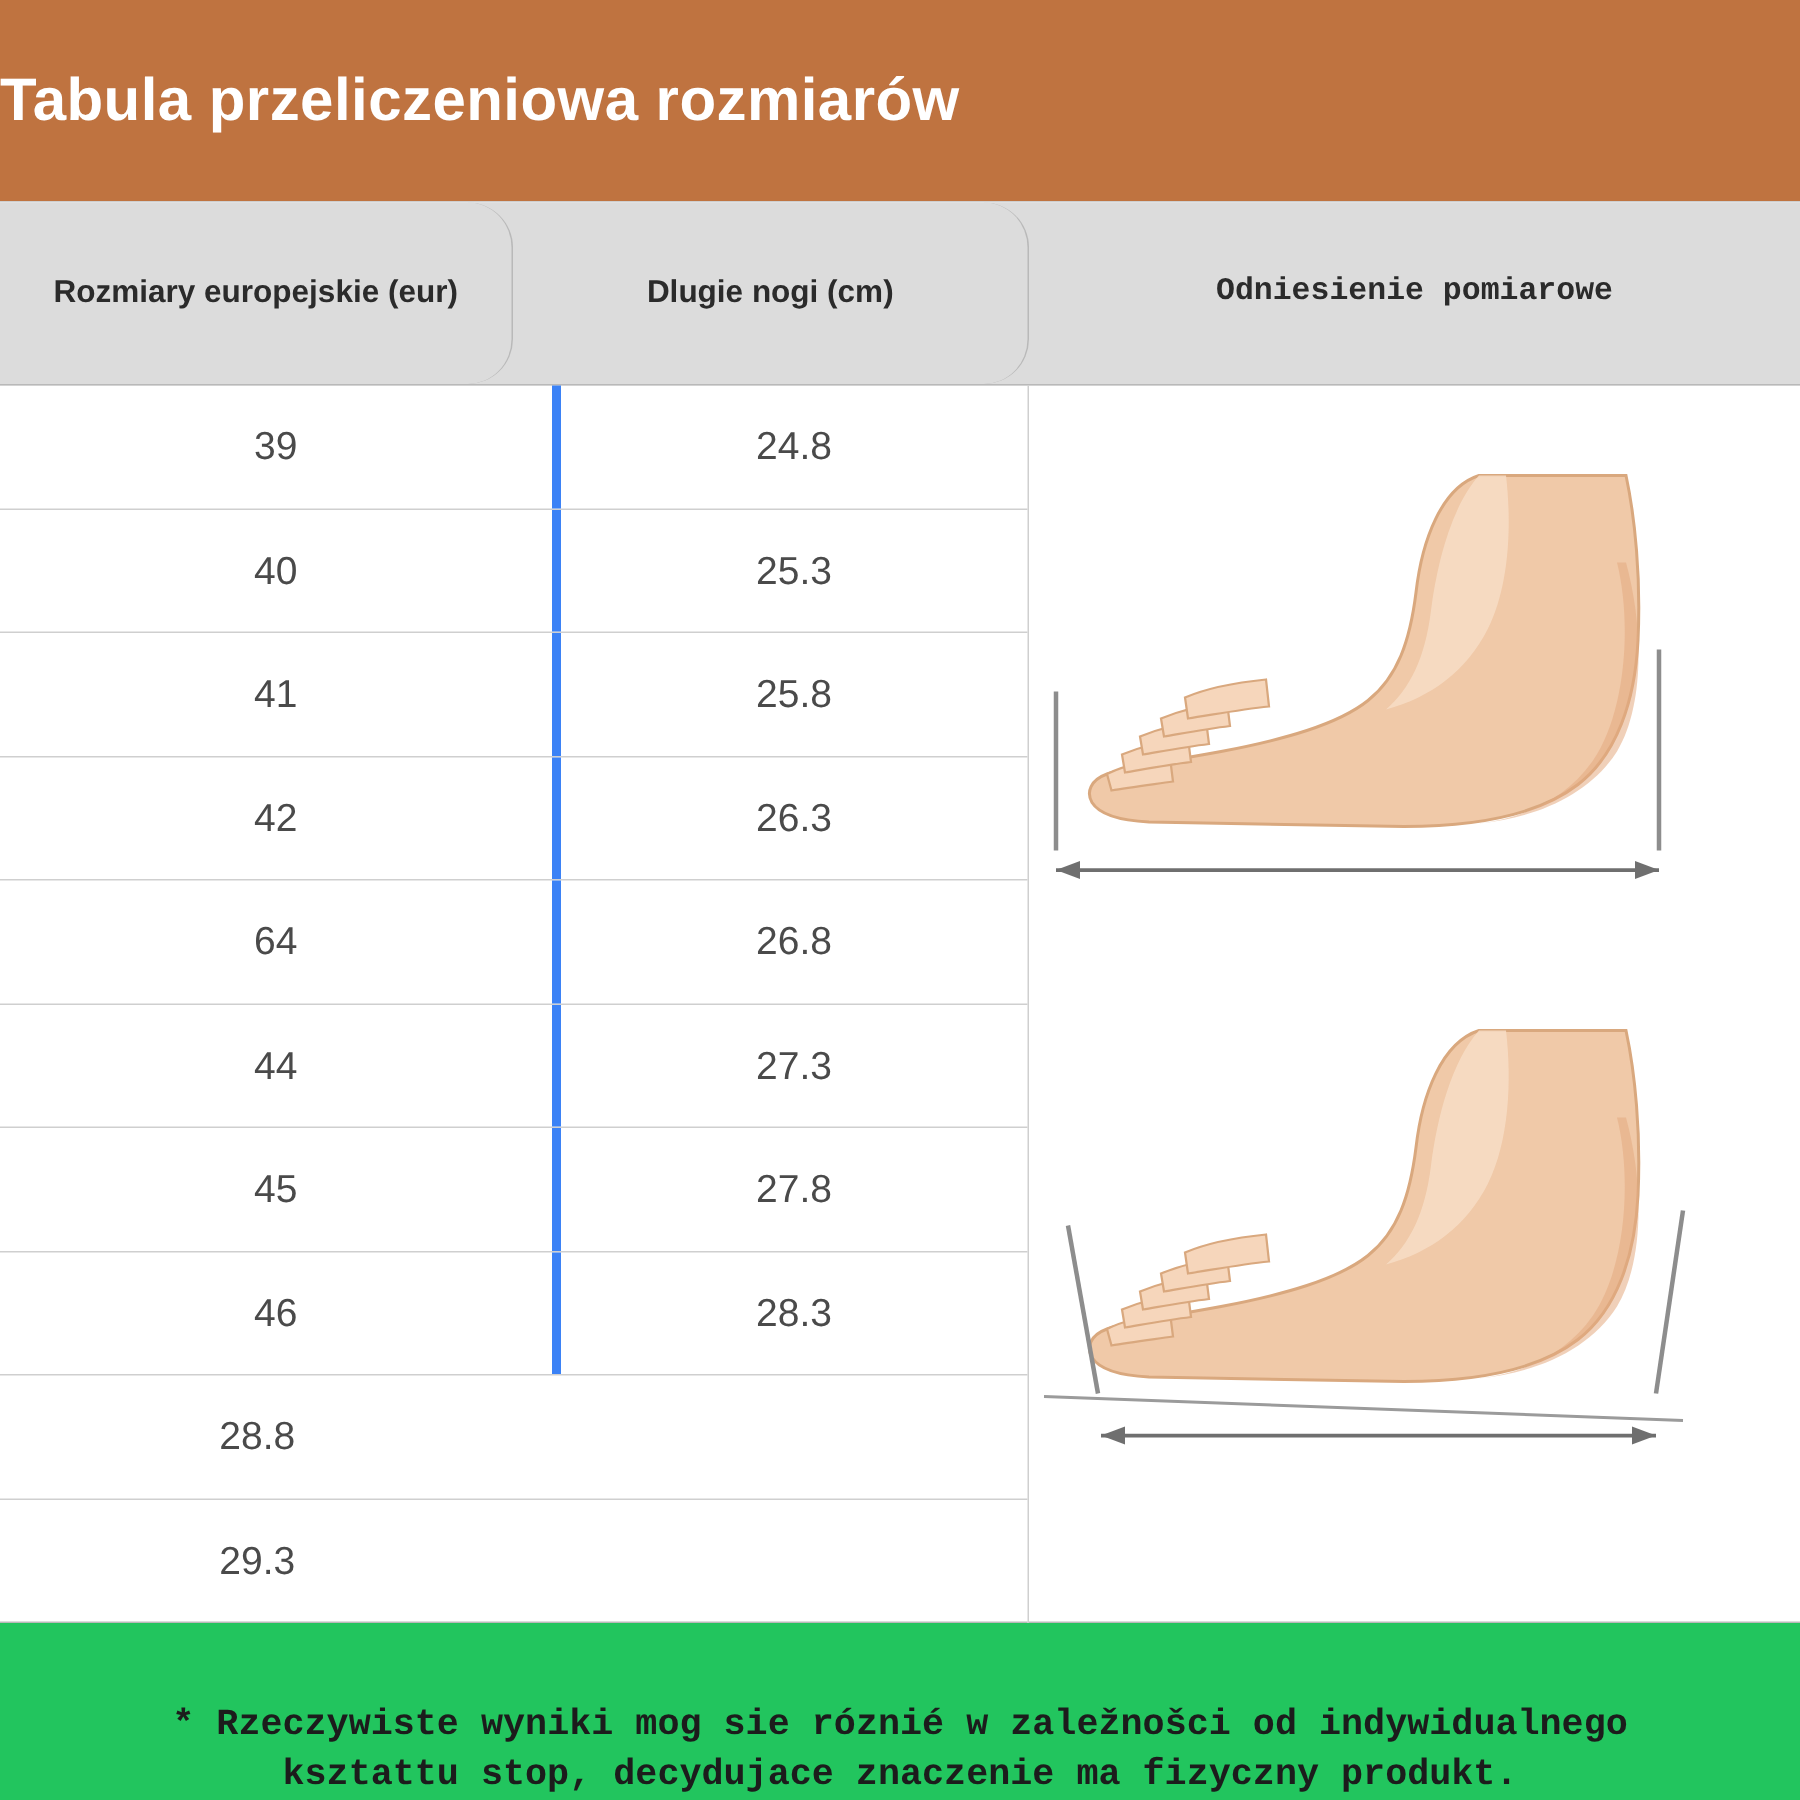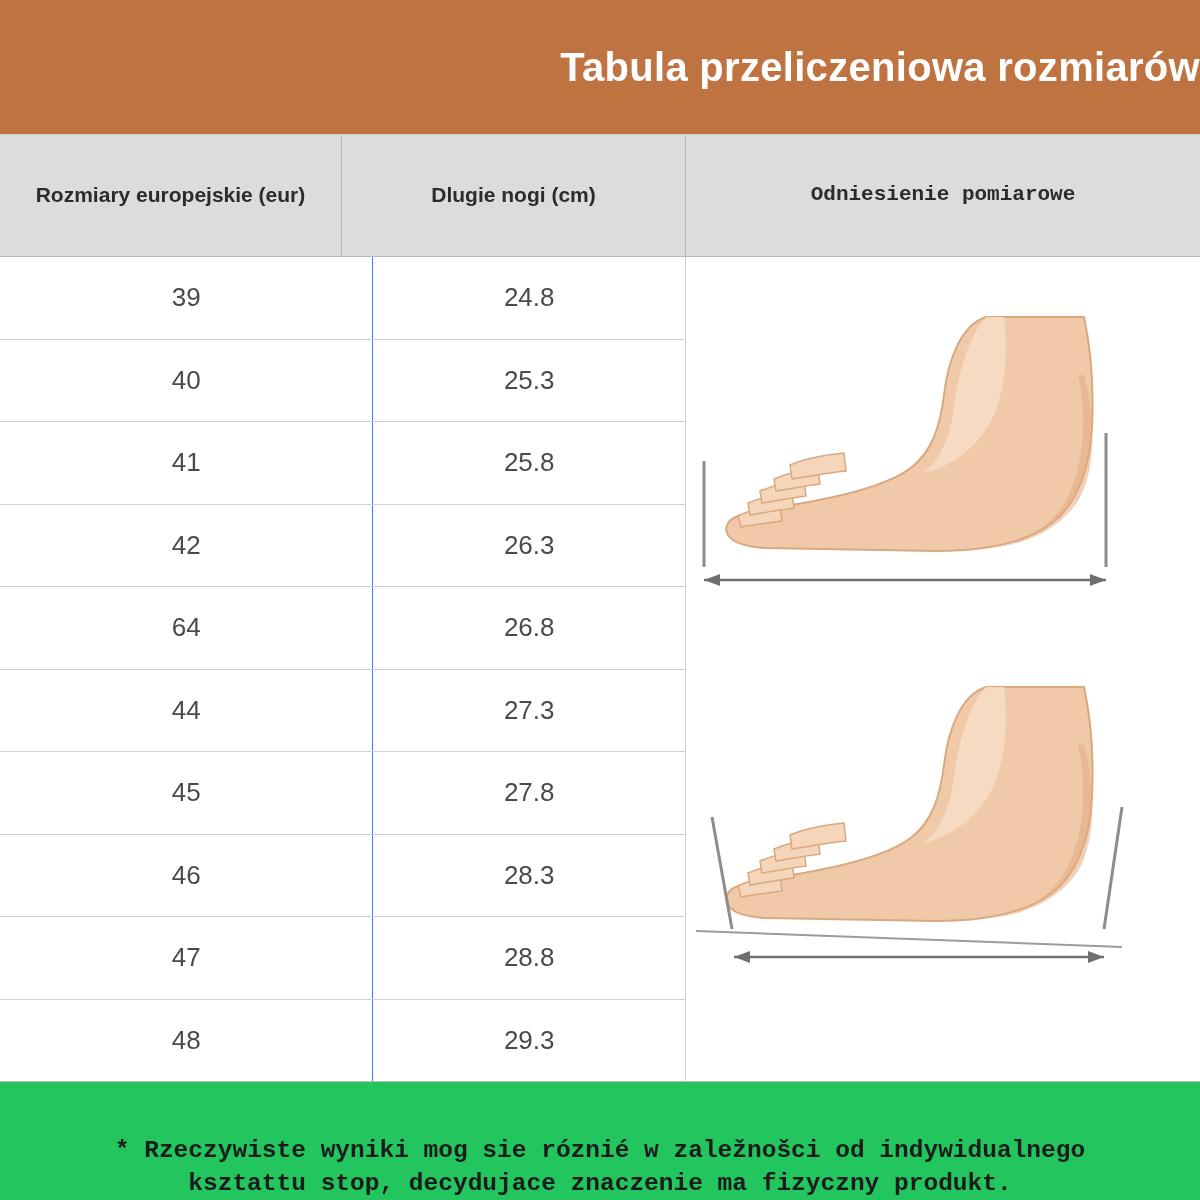--- a/index.html
+++ b/index.html
@@ -16,21 +16,21 @@
     overflow: hidden;
     display: flex;
     flex-direction: column;
   }
   
   .header {
     height: 134px;
     background: #bf7340;
     display: flex;
     align-items: center;
-    justify-content: flex-end;
+    justify-content: flex-start;
     flex: 0 0 auto;
   }
   .header-title {
     color: #ffffff;
     font-size: 40px;
     font-weight: bold;
     letter-spacing: 0.3px;
     text-align: center;
   }
   
@@ -55,20 +55,21 @@
   .th {
     display: flex;
     align-items: center;
     justify-content: center;
     text-align: center;
     font-size: 21px;
     font-weight: bold;
     color: #2b2b2b;
     padding: 0 10px;
     line-height: 1.35;
+    border-radius: 30px;
   }
   .col-1 { width: 342px; border-right: 1px solid #b9b9b9; }
   .col-2 { width: 344px; border-right: 1px solid #b9b9b9; }
   .col-3 { width: 514px; font-family: Liberation Mono, monospace; }
 
   .tbody {
     display: flex;
     flex: 1 1 auto;
     position: relative;
   }
@@ -85,21 +86,21 @@
     min-height: 0;
   }
   .row:last-child { border-bottom: 1px solid #b9b9b9; }
   .cell {
     display: flex;
     align-items: center;
     justify-content: center;
     font-size: 26px;
     color: #4a4a4a;
   }
-  .cell-1 { width: 411px; border-right: 1px solid #3b82f6; }
+  .cell-1 { width: 411px; border-right: 6px solid #3b82f6; }
   .cell-2 { width: 343px; }
 
   .ref-cell {
     width: 514px;
     position: relative;
     border-bottom: 1px solid #b9b9b9;
     overflow: hidden;
   }
   .foot-slot {
     position: absolute;
@@ -176,25 +177,23 @@
           </div>
           <div class="row">
             <div class="cell cell-1">45</div>
             <div class="cell cell-2">27.8</div>
           </div>
           <div class="row">
             <div class="cell cell-1">46</div>
             <div class="cell cell-2">28.3</div>
           </div>
           <div class="row">
-            <div class="cell cell-1">47</div>
             <div class="cell cell-2">28.8</div>
           </div>
           <div class="row">
-            <div class="cell cell-1">48</div>
             <div class="cell cell-2">29.3</div>
           </div>
         </div>
 
         <div class="ref-cell">
 
           <div class="foot-slot top">
             <svg width="514" height="370" viewBox="0 0 514 370" xmlns="http://www.w3.org/2000/svg">
 
               <path d="M300 2 C275 10 262 45 258 80 C254 112 246 136 226 152

